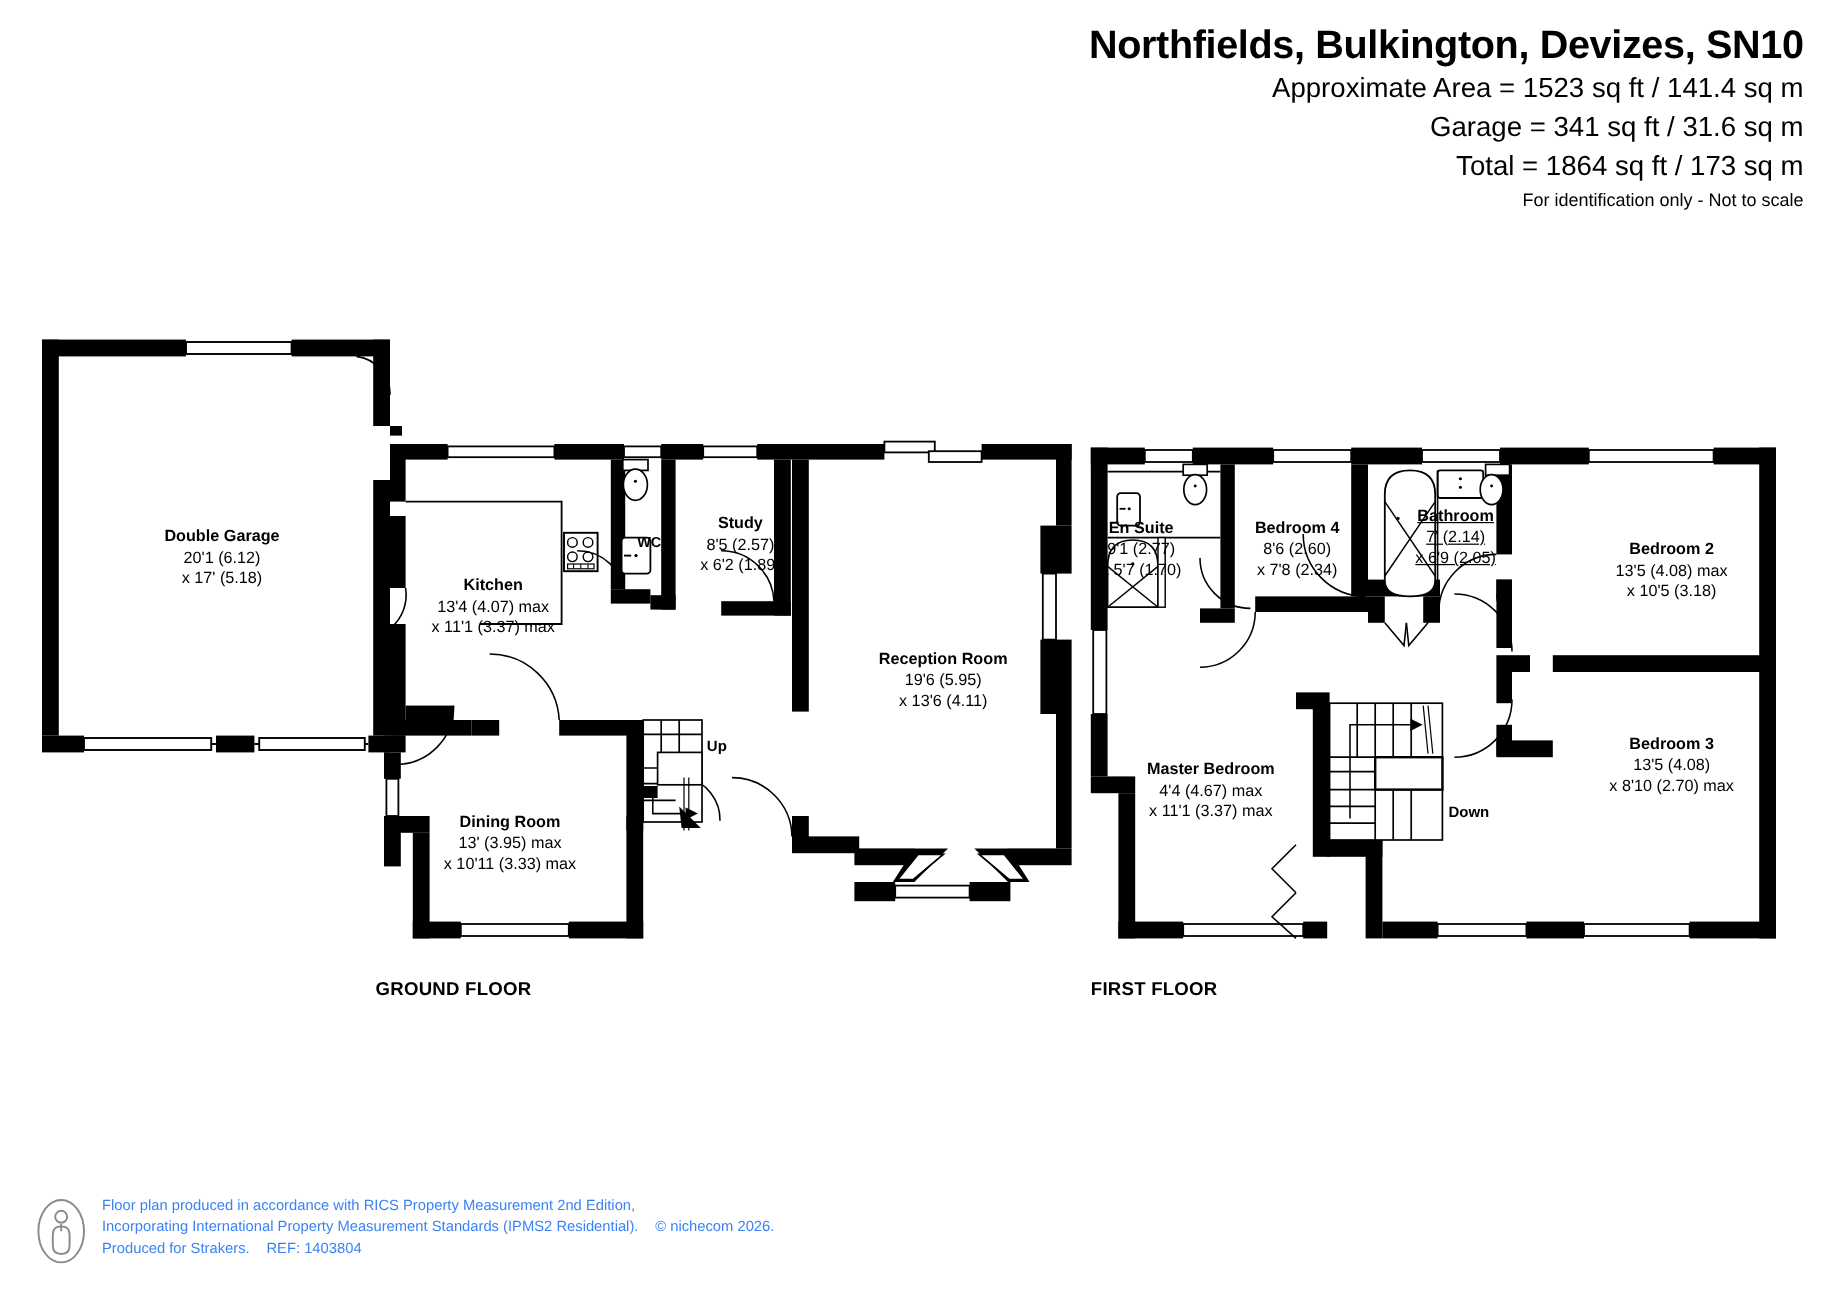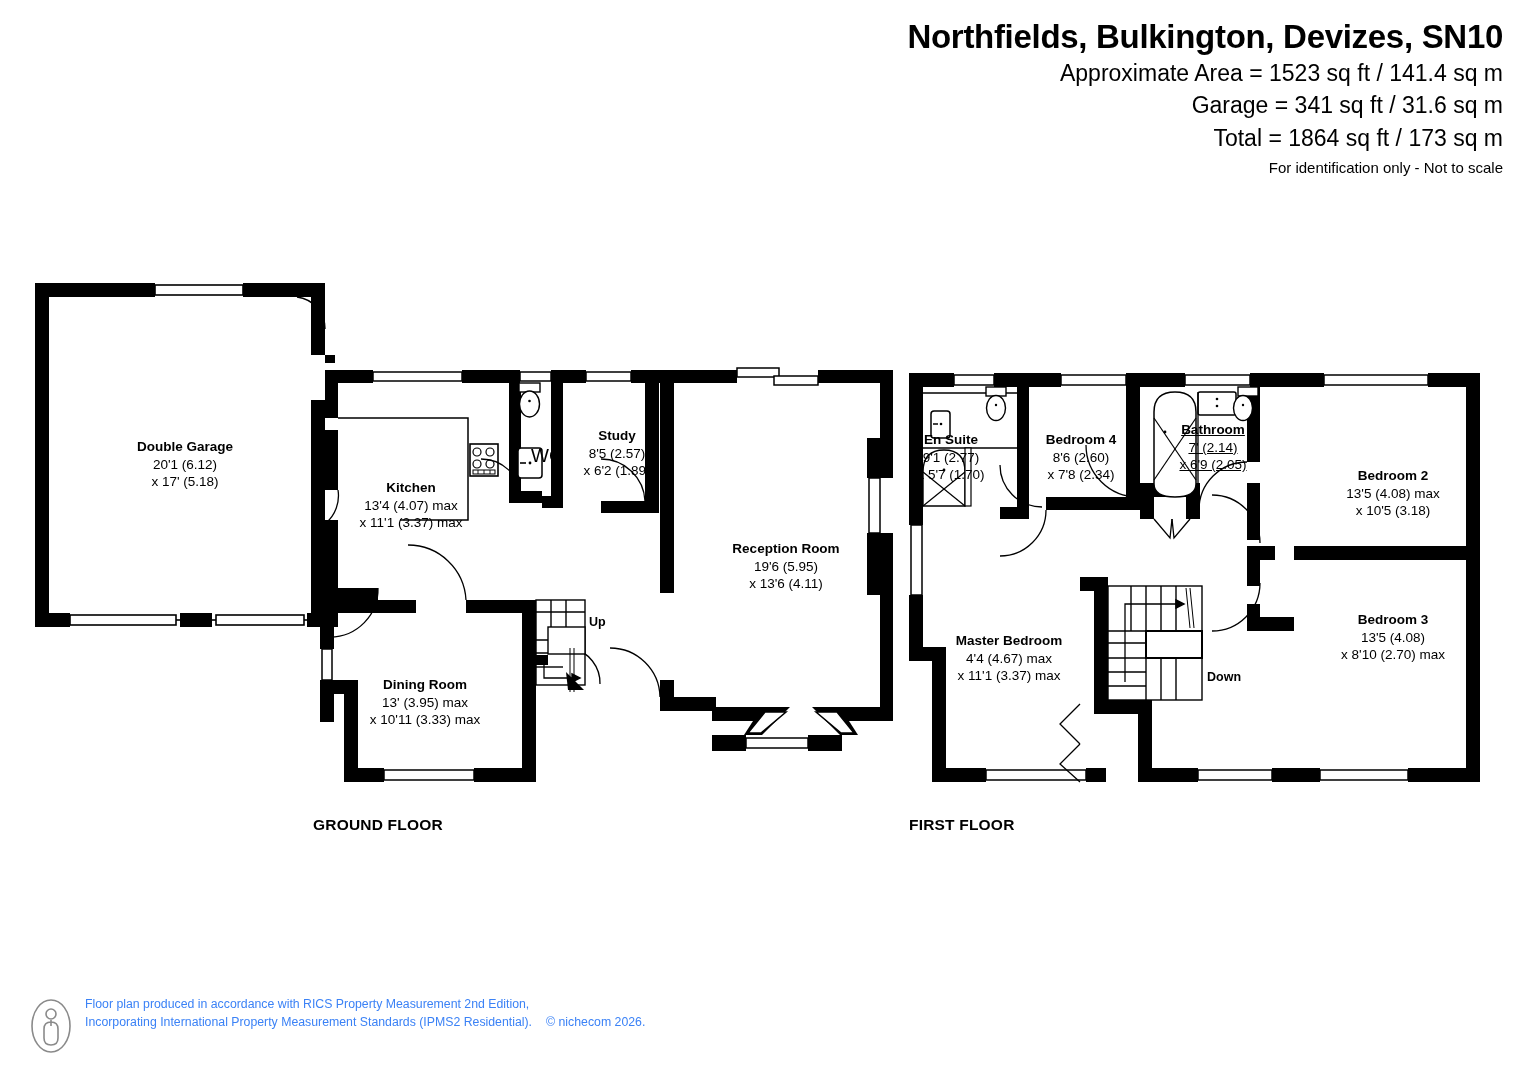--- a/index.html
+++ b/index.html
@@ -63,22 +63,22 @@
     font-size: 13.5px;
     font-weight: bold;
     display: block;
   }
   .room-label .rdim {
     font-size: 13.5px;
     display: block;
   }
   .label-plain {
     position: absolute;
-    font-size: 19px;
-    font-weight: normal;
+    font-size: 12px;
+    font-weight: bold;
   }
   .stair-word {
     position: absolute;
     font-size: 12.5px;
     font-weight: bold;
   }
 
   
   #plan-svg {
     position: absolute;
@@ -495,21 +495,21 @@
   <span class="rdim">8'6 (2.60)</span>
   <span class="rdim">x 7'8 (2.34)</span>
 </div>
 
 <div class="room-label" style="left:1213px; top:421px;text-decoration:underline;">
   <span class="rname">Bathroom</span>
   <span class="rdim">7' (2.14)</span>
   <span class="rdim">x 6'9 (2.05)</span>
 </div>
 
-<div class="room-label" style="left:1393px; top:467px;">
+<div class="room-label" style="left:1393px; top:449px;">
   <span class="rname">Bedroom 2</span>
   <span class="rdim">13'5 (4.08) max</span>
   <span class="rdim">x 10'5 (3.18)</span>
 </div>
 
 <div class="room-label" style="left:1393px; top:611px;">
   <span class="rname">Bedroom 3</span>
   <span class="rdim">13'5 (4.08)</span>
   <span class="rdim">x 8'10 (2.70) max</span>
 </div>
@@ -529,14 +529,17 @@
   <svg id="rics-logo" width="42" height="56" viewBox="0 0 42 56">
     <ellipse cx="21" cy="28" rx="19" ry="26" fill="none" stroke="#8a8a8a" stroke-width="1.6"></ellipse>
     <circle cx="21" cy="16" r="5" fill="none" stroke="#8a8a8a" stroke-width="1.6"></circle>
     <path d="M 21 22 L 21 28 M 14 31 Q 14 24 21 24 Q 28 24 28 31 L 28 40 Q 28 47 21 47 Q 14 47 14 40 Z" fill="none" stroke="#8a8a8a" stroke-width="1.6"></path>
   </svg>
   <div id="footer-text">
     <span class="fline">Floor plan produced in accordance with RICS Property Measurement 2nd Edition,</span>
     <span class="fline">
       <span>Incorporating International Property Measurement Standards (IPMS2 Residential).</span><span class="copy-mark">© nichecom 2026.</span>
     </span>
+    <span class="fline">
+      <span>Produced for Strakers.</span><span class="ref-mark">REF: 1403804</span>
+    </span>
   </div>
 </div>
 
 </body></html>

